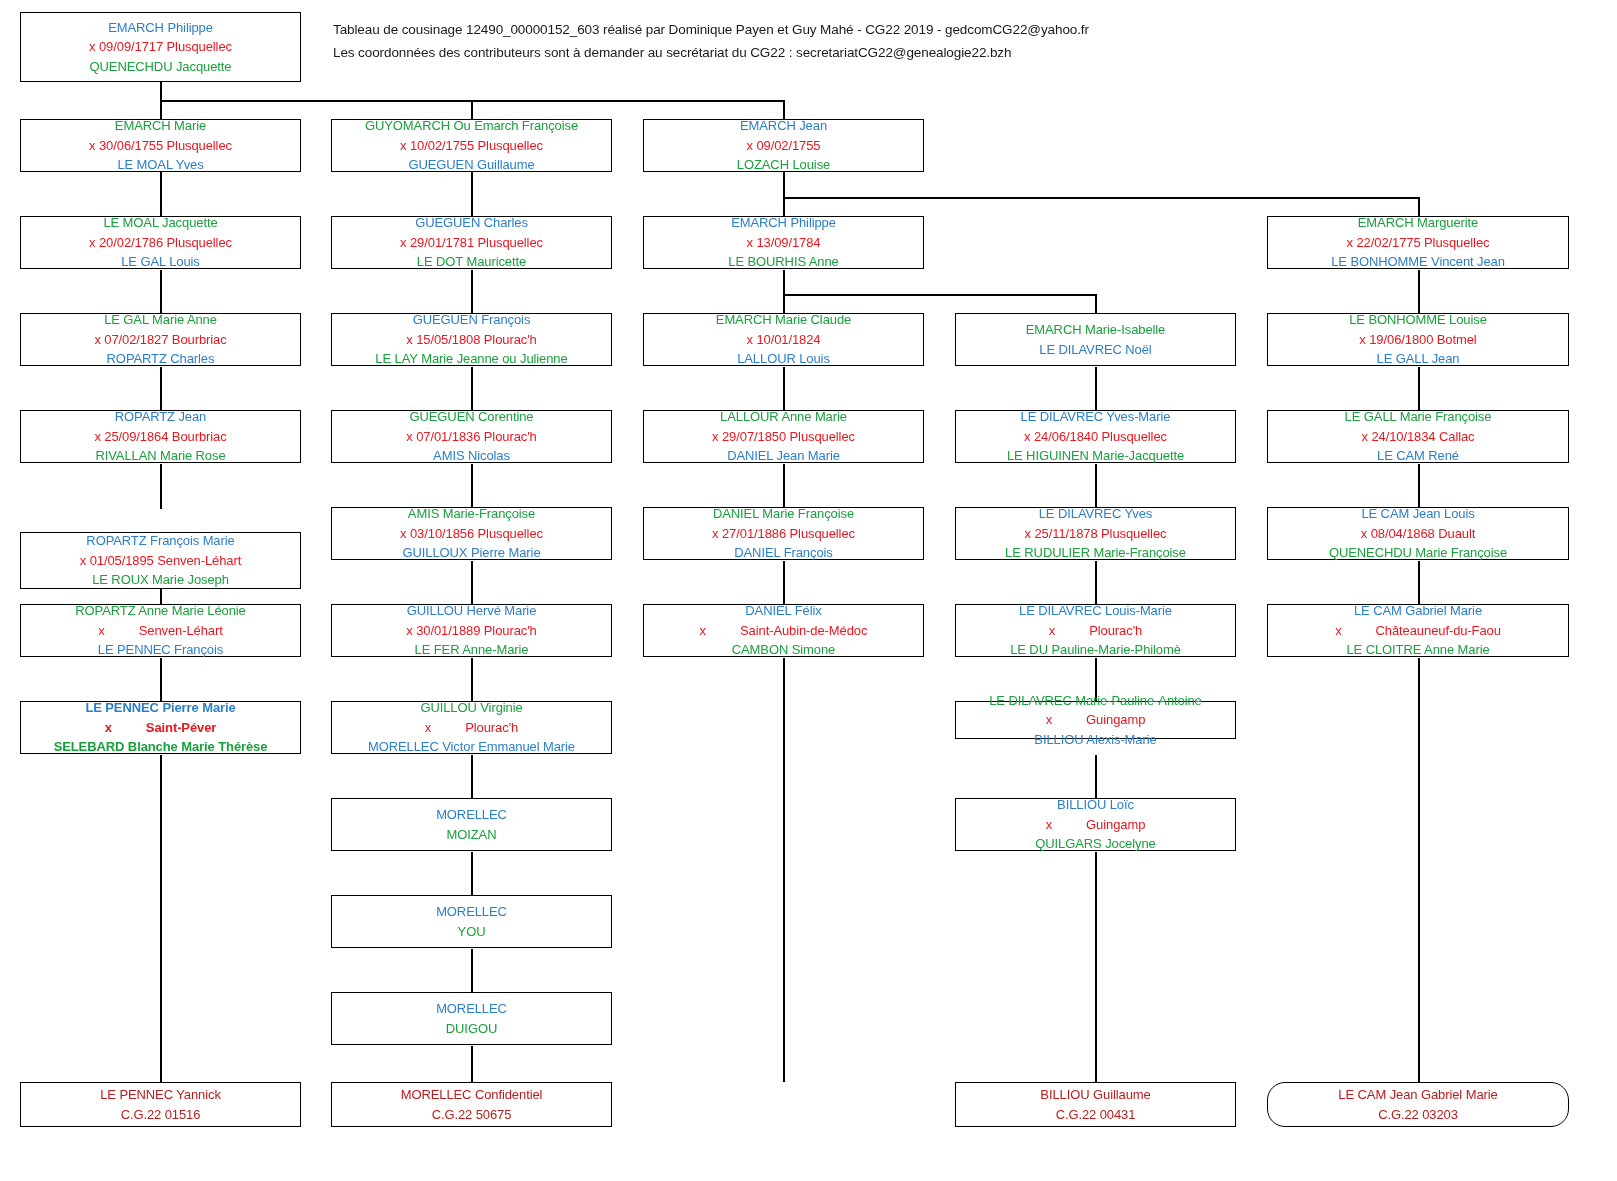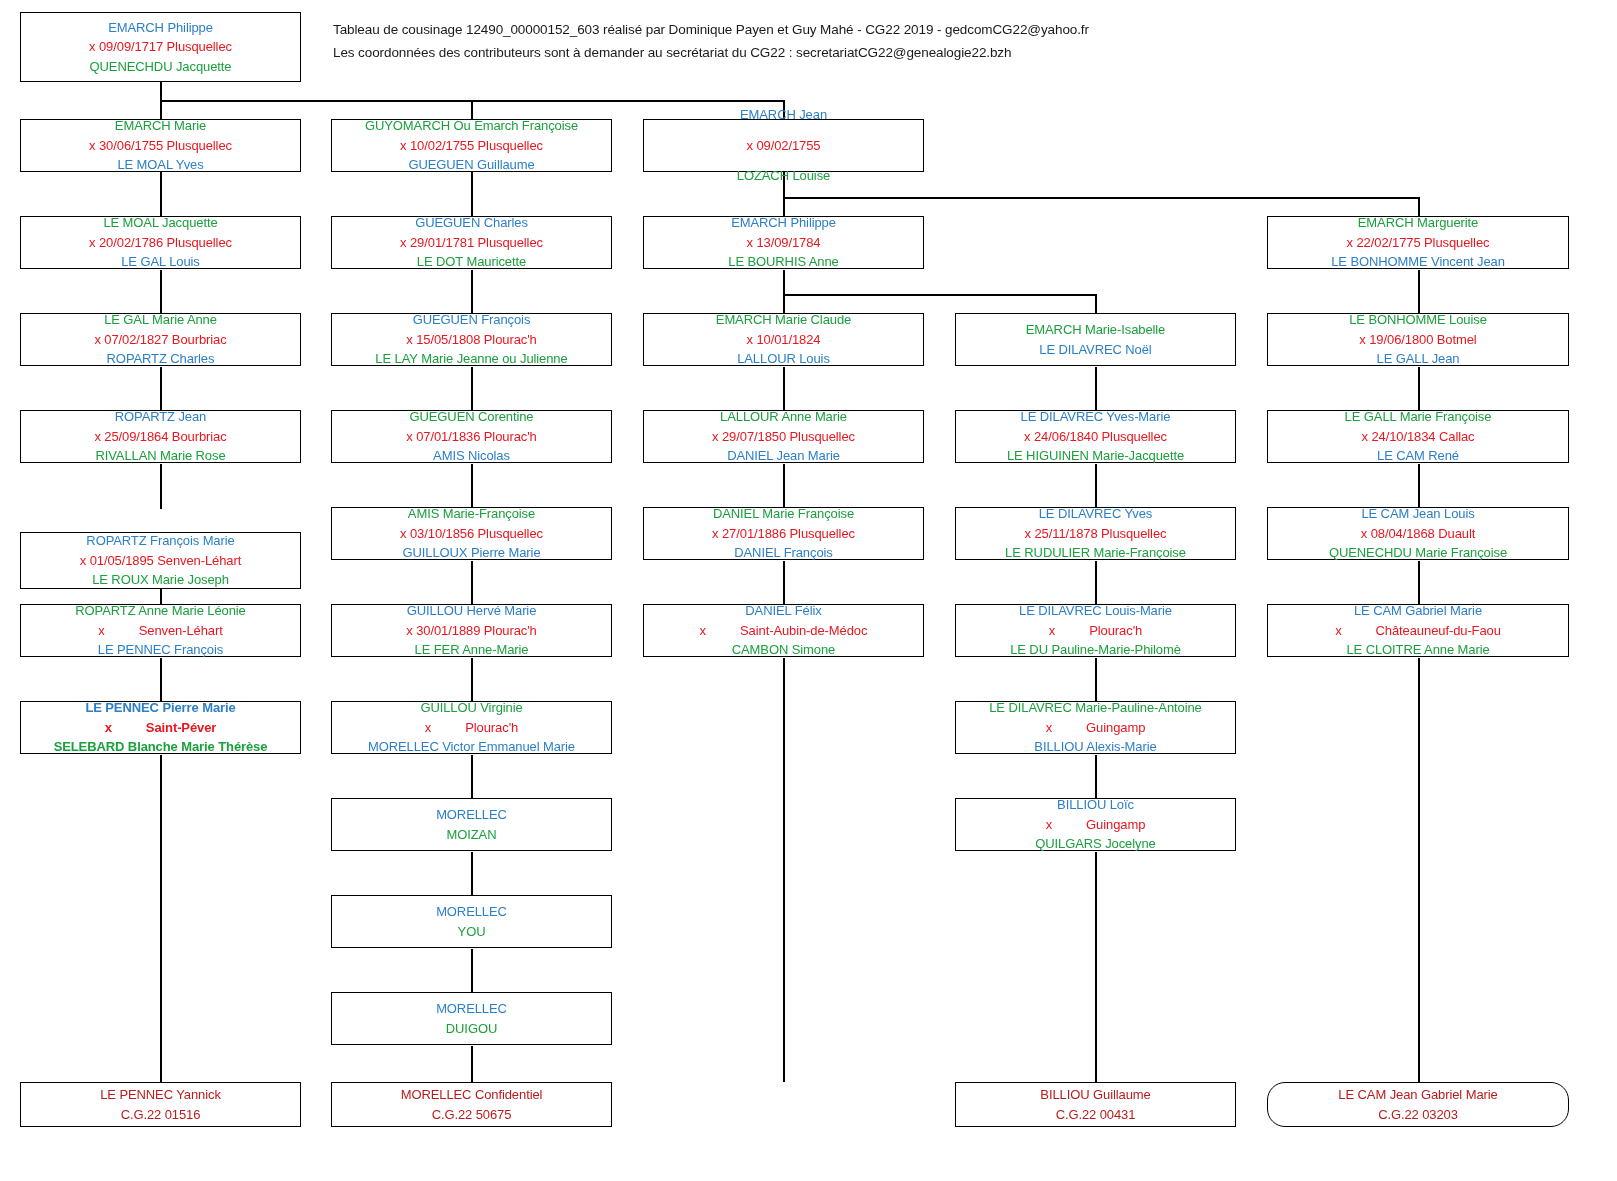--- a/index.html
+++ b/index.html
@@ -96,21 +96,21 @@
   <div class="node" style="left:20px;top:119px;width:281px;height:53px;">
     <div class="ln c-green">EMARCH Marie</div>
     <div class="ln c-red">x 30/06/1755 Plusquellec</div>
     <div class="ln c-blue">LE MOAL Yves</div>
   </div>
   <div class="node" style="left:331px;top:119px;width:281px;height:53px;">
     <div class="ln c-green">GUYOMARCH Ou Emarch Françoise</div>
     <div class="ln c-red">x 10/02/1755 Plusquellec</div>
     <div class="ln c-blue">GUEGUEN Guillaume</div>
   </div>
-  <div class="node" style="left:643px;top:119px;width:281px;height:53px;gap:11px;">
+  <div class="node" style="left:643px;top:119px;width:281px;height:53px;">
     <div class="ln c-blue">EMARCH Jean</div>
     <div class="ln c-red">x 09/02/1755</div>
     <div class="ln c-green">LOZACH Louise</div>
   </div>
 
   <div class="node" style="left:20px;top:216px;width:281px;height:53px;">
     <div class="ln c-green">LE MOAL Jacquette</div>
     <div class="ln c-red">x 20/02/1786 Plusquellec</div>
     <div class="ln c-blue">LE GAL Louis</div>
   </div>
@@ -255,21 +255,21 @@
     <div class="ln c-green">SELEBARD Blanche Marie Thérèse</div>
   </div>
   <div class="node" style="left:331px;top:701px;width:281px;height:53px;">
     <div class="ln c-green">GUILLOU Virginie</div>
     <div class="ln c-red mline">
       <span class="mx">x</span>
       <span>Plourac'h</span>
     </div>
     <div class="ln c-blue">MORELLEC Victor Emmanuel Marie</div>
   </div>
-  <div class="node" style="left:955px;top:701px;width:281px;height:53px;">
+  <div class="node" style="left:955px;top:701px;width:281px;height:38px;">
     <div class="ln c-green">LE DILAVREC Marie-Pauline-Antoine</div>
     <div class="ln c-red mline">
       <span class="mx">x</span>
       <span>Guingamp</span>
     </div>
     <div class="ln c-blue">BILLIOU Alexis-Marie</div>
   </div>
 
   <div class="node" style="left:331px;top:798px;width:281px;height:53px;">
     <div class="ln c-blue">MORELLEC</div>

